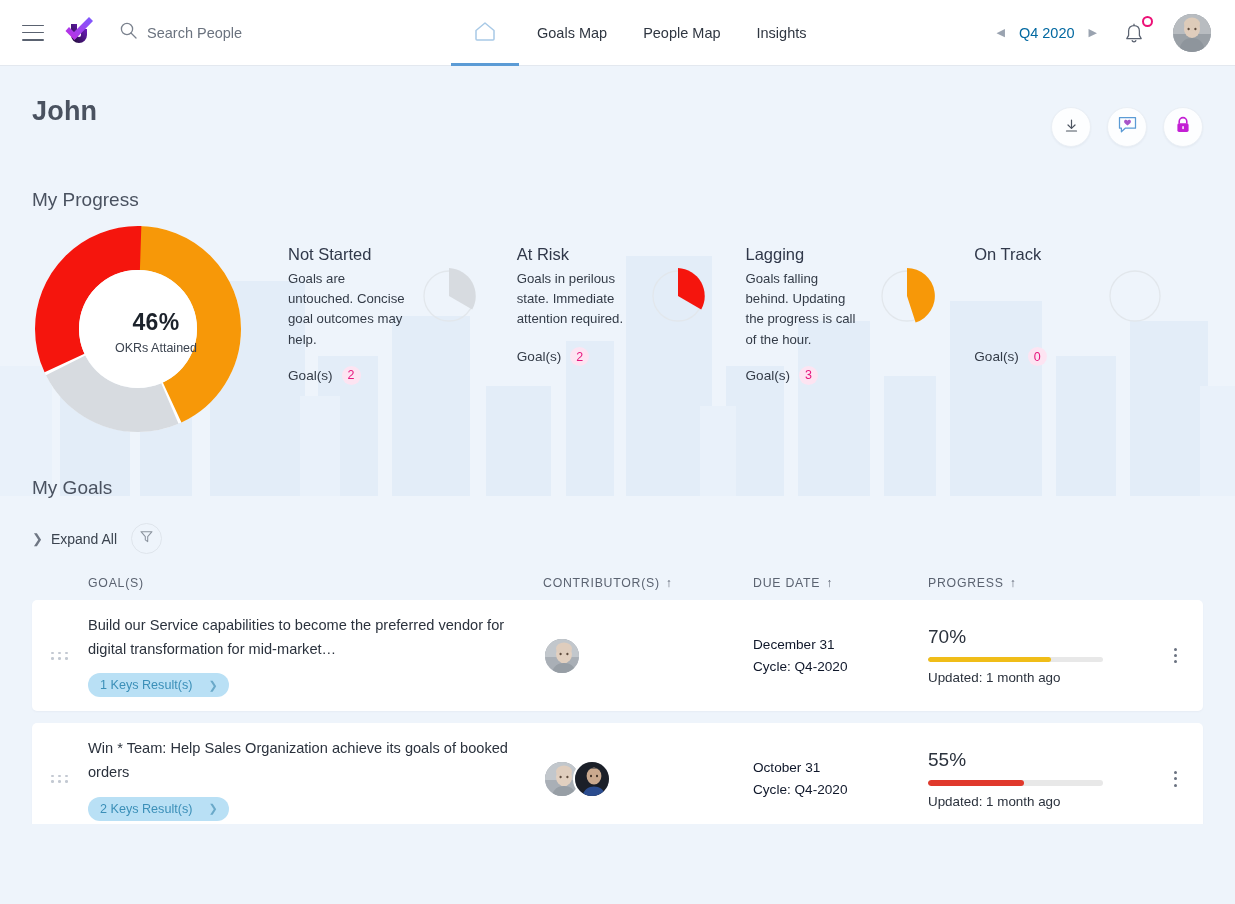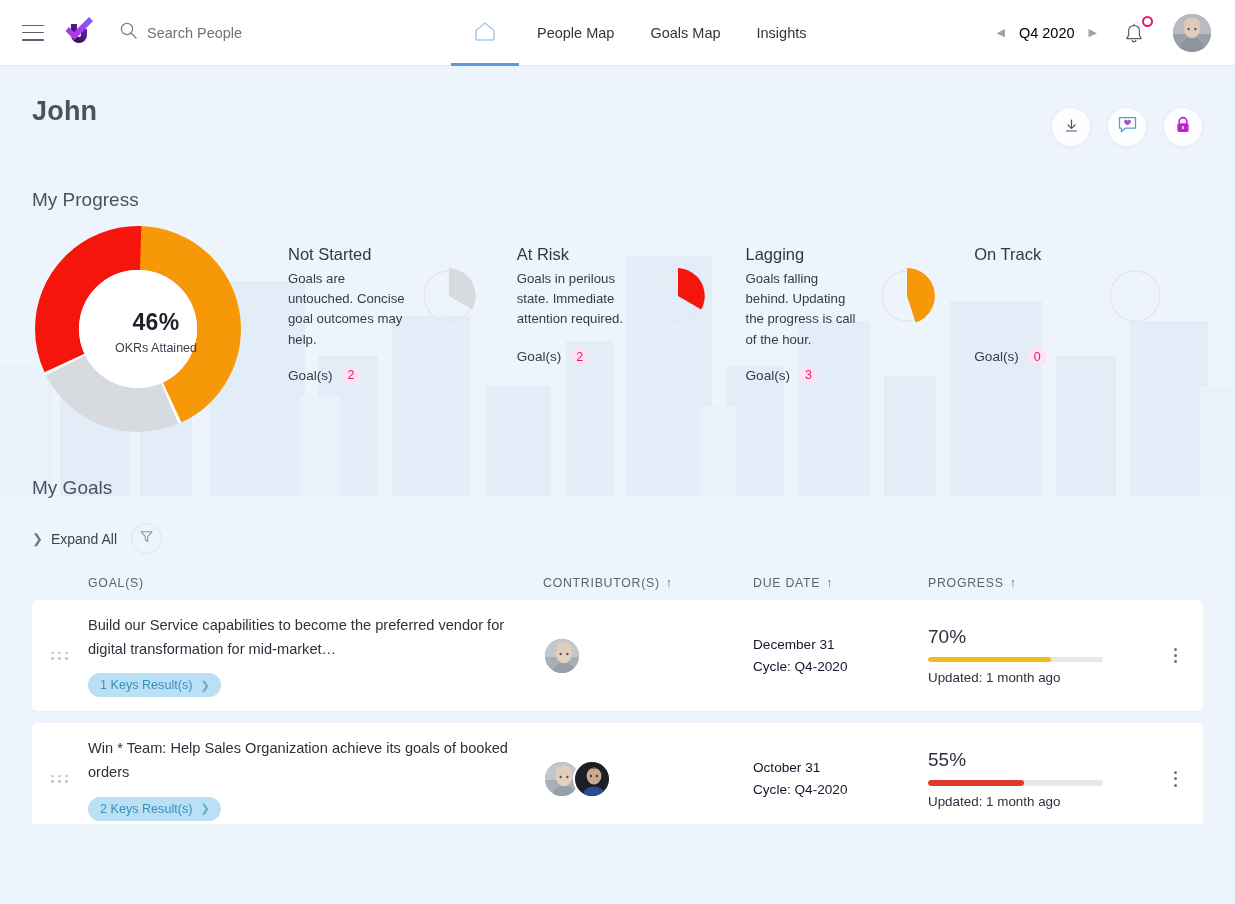--- a/index.html
+++ b/index.html
@@ -40,21 +40,21 @@
     background: #5b9bd5;
   }
   .nav-item {
     height: 66px; display: flex; align-items: center; padding: 0 18px;
     font-size: 14.5px; color: #2f3641; cursor: pointer; white-space: nowrap;
   }
 
   .spacer { flex: 1; }
 
   .period { display: flex; align-items: center; gap: 14px; margin-right: 26px; }
-  .period-label { font-size: 14.5px; color: #000000; white-space: nowrap; }
+  .period-label { font-size: 14.5px; color: #0369a1; white-space: nowrap; }
   .caret { color: #9aa3b0; font-size: 11px; cursor: pointer; user-select: none; }
 
   .bell { position: relative; width: 26px; height: 30px; cursor: pointer; margin-right: 24px; }
   .bell-badge {
     position: absolute; top: -2px; right: -4px; width: 11px; height: 11px;
     border-radius: 50%; border: 2.4px solid #ec1076; background: #ffffff;
   }
   .avatar-top {
     width: 38px; height: 38px; border-radius: 50%; overflow: hidden; cursor: pointer;
     margin-right: 8px; background: #b9bfc7;
@@ -126,21 +126,21 @@
     display: flex; align-items: center; background: #ffffff; border-radius: 5px;
     margin-bottom: 12px; min-height: 104px; padding: 14px 4px 14px 0;
     box-shadow: 0 1px 2px rgba(40,60,90,.04);
   }
   .drag-handle { width: 56px; flex: 0 0 56px; display: flex; justify-content: center; cursor: grab; }
   .dots { display: grid; grid-template-columns: repeat(3, 4px); grid-gap: 3px; }
   .dots i { width: 2.6px; height: 2.6px; background: #c3c9d2; border-radius: 50%; display: block; }
 
   .goal-title { font-size: 14.6px; color: #2b323d; line-height: 1.62; }
   .kr-badge {
-    display: inline-flex; align-items: center; gap: 8px; margin-top: 12px;
+    display: inline-flex; align-items: center; gap: 16px; margin-top: 12px;
     background: #b9e0f5; color: #3b8fb8; font-size: 12.6px; border-radius: 12px;
     padding: 5px 11px 5px 12px; cursor: pointer;
   }
   .kr-badge .chev2 { font-size: 11px; color: #6aa9c9; }
 
   .avatars { display: flex; align-items: center; }
   .av { width: 38px; height: 38px; border-radius: 50%; overflow: hidden; border: 2px solid #fff; background: #b9bfc7; }
   .av + .av { margin-left: -8px; }
 
   .due-line { font-size: 13.6px; color: #0f172a; line-height: 1.62; }
@@ -195,22 +195,22 @@
     </div>
 
     <div class="nav">
       <div class="nav-home">
         <span>
           <svg width="24" height="22" viewBox="0 0 24 22">
             <path d="M3 10.5 L12 3 L21 10.5 L21 19 A1 1 0 0 1 20 20 L4 20 A1 1 0 0 1 3 19 Z" fill="none" stroke="#a8c9e6" stroke-width="1.5" stroke-linejoin="round"></path>
           </svg>
         </span>
       </div>
+      <div class="nav-item">Goals Map</div>
       <div class="nav-item">People Map</div>
-      <div class="nav-item">Goals Map</div>
       <div class="nav-item">Insights</div>
     </div>
 
     <div class="spacer"></div>
 
     <div class="period">
       <span class="caret">◀</span>
       <span class="period-label">Q4 2020</span>
       <span class="caret">▶</span>
     </div>

